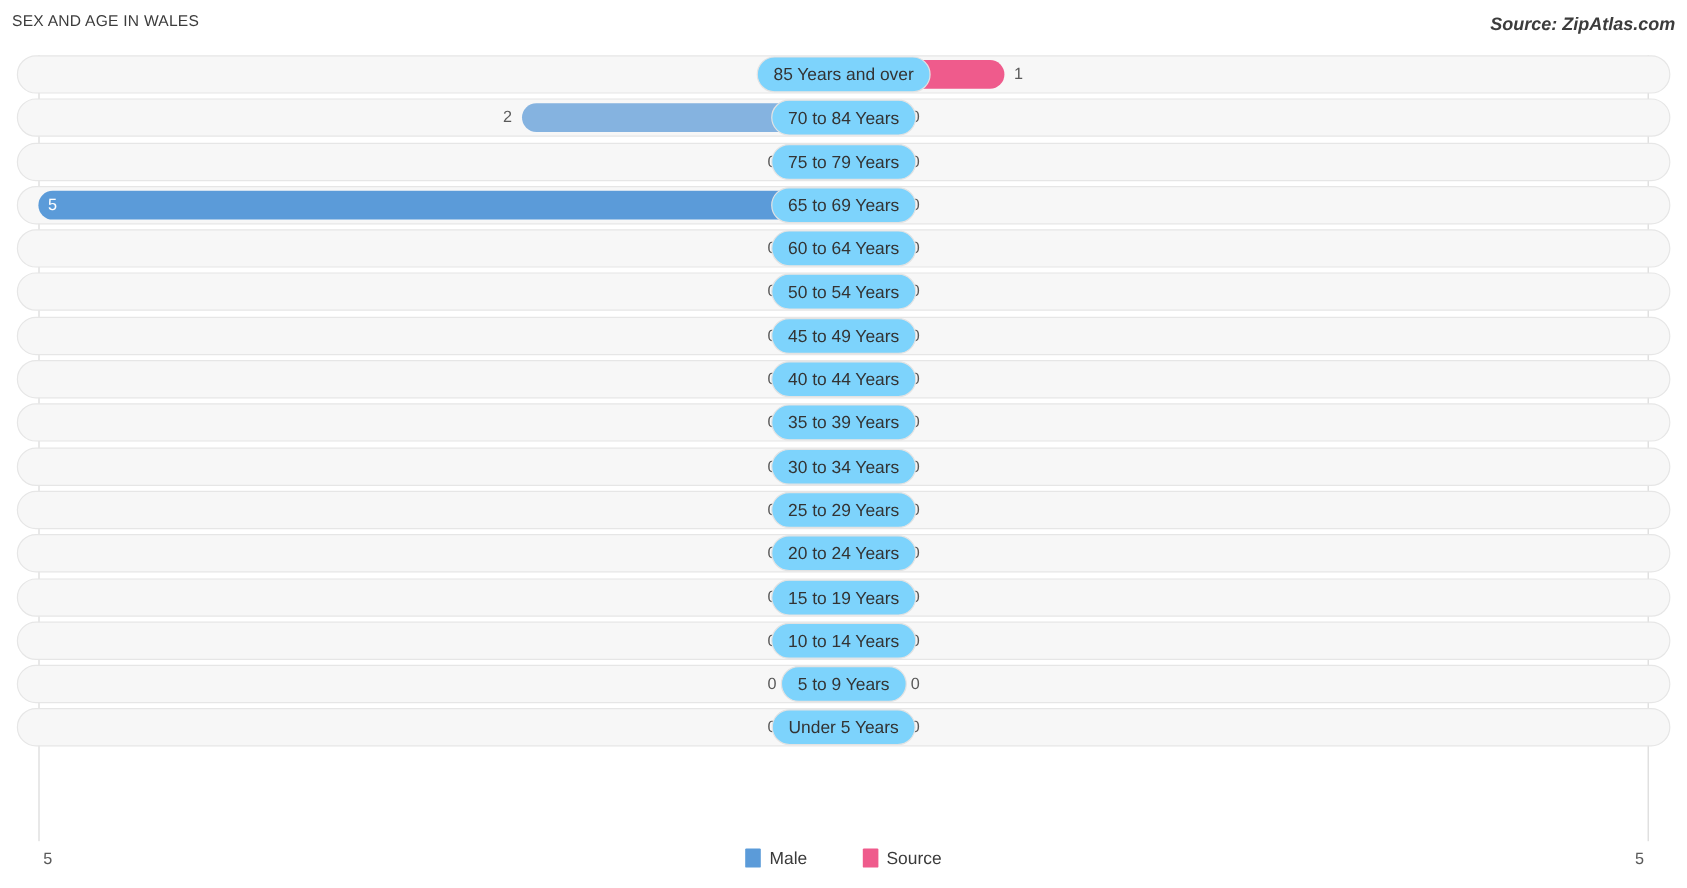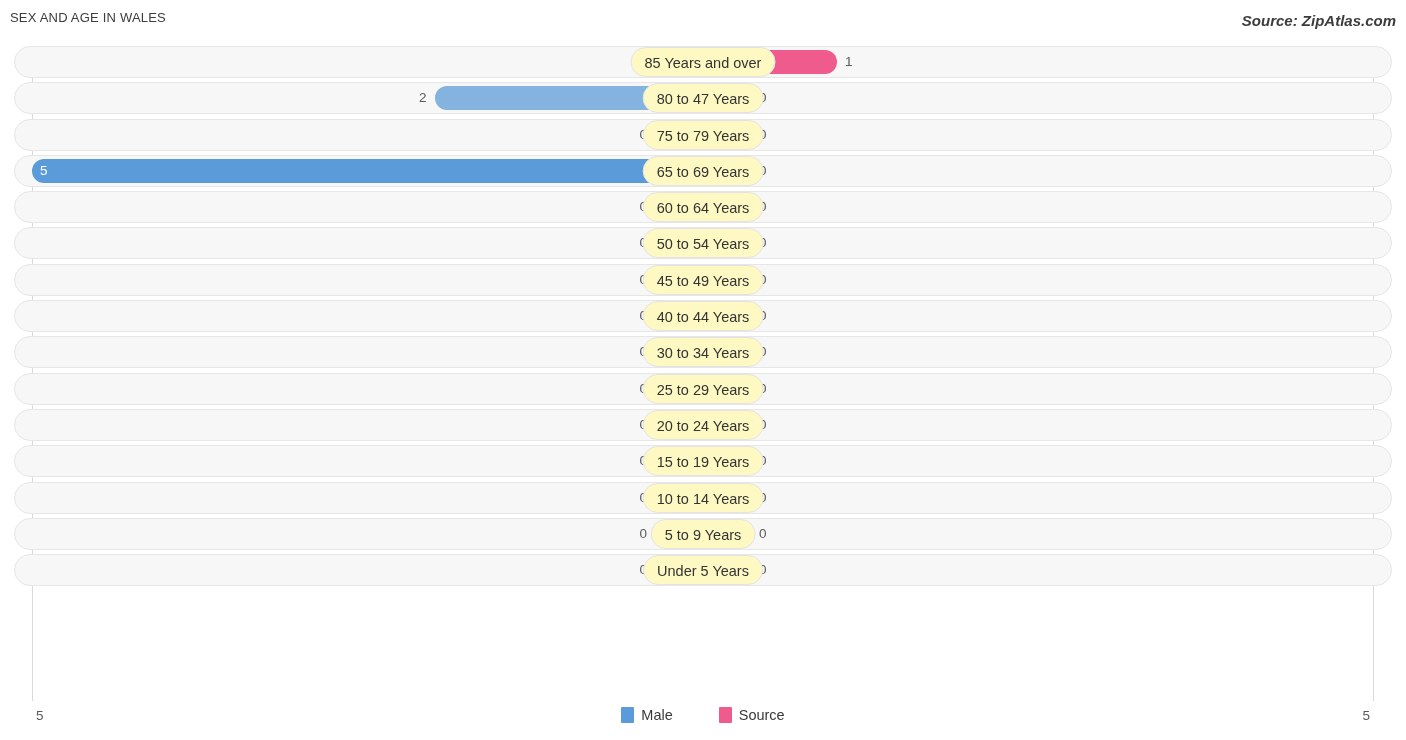--- a/index.html
+++ b/index.html
@@ -126,21 +126,21 @@
   .val.inside {
     color: #ffffff;
   }
 
   
   .center-pill {
     position: absolute;
     top: 1px;
     height: 30px;
     line-height: 30px;
-    background: #fef9c3;
+    background: #7dd3fc;
     border: 1px solid #e3e3e3;
     border-radius: 15px;
     padding: 0 13px;
     font-size: 14.5px;
     color: #333333;
     white-space: nowrap;
     transform: translateX(-50%);
     box-sizing: border-box;
     z-index: 5;
   }
@@ -208,21 +208,21 @@
           <div class="val male-val" style="left: 593px; width: 54px;">0</div>
           <div class="val female-val" style="left: 845px; width: 54px;">1</div>
           <div class="center-pill" style="left: 703px;">85 Years and over</div>
         </div>
         <div class="row">
           <div class="track"></div>
           <div class="bar male" style="left: 434.6px; width: 268.4px; background: rgb(133, 179, 224);"></div>
           <div class="bar female" style="left: 703px; width: 48px; background: rgb(246, 163, 191);"></div>
           <div class="val male-val" style="left: 372.6px; width: 54px;">2</div>
           <div class="val female-val" style="left: 759px; width: 54px;">0</div>
-          <div class="center-pill" style="left: 703px;">80 to 47 Years</div>
+          <div class="center-pill" style="left: 703px;">70 to 84 Years</div>
         </div>
         <div class="row">
           <div class="track"></div>
           <div class="bar male" style="left: 655px; width: 48px; background: rgb(170, 200, 236);"></div>
           <div class="bar female" style="left: 703px; width: 48px; background: rgb(246, 163, 191);"></div>
           <div class="val male-val" style="left: 593px; width: 54px;">0</div>
           <div class="val female-val" style="left: 759px; width: 54px;">0</div>
           <div class="center-pill" style="left: 703px;">75 to 79 Years</div>
         </div>
         <div class="row">
@@ -257,20 +257,28 @@
           <div class="val female-val" style="left: 759px; width: 54px;">0</div>
           <div class="center-pill" style="left: 703px;">45 to 49 Years</div>
         </div>
         <div class="row">
           <div class="track"></div>
           <div class="bar male" style="left: 655px; width: 48px; background: rgb(170, 200, 236);"></div>
           <div class="bar female" style="left: 703px; width: 48px; background: rgb(246, 163, 191);"></div>
           <div class="val male-val" style="left: 593px; width: 54px;">0</div>
           <div class="val female-val" style="left: 759px; width: 54px;">0</div>
           <div class="center-pill" style="left: 703px;">40 to 44 Years</div>
+        </div>
+        <div class="row">
+          <div class="track"></div>
+          <div class="bar male" style="left: 655px; width: 48px; background: rgb(170, 200, 236);"></div>
+          <div class="bar female" style="left: 703px; width: 48px; background: rgb(246, 163, 191);"></div>
+          <div class="val male-val" style="left: 593px; width: 54px;">0</div>
+          <div class="val female-val" style="left: 759px; width: 54px;">0</div>
+          <div class="center-pill" style="left: 703px;">35 to 39 Years</div>
         </div>
         <div class="row">
           <div class="track"></div>
           <div class="bar male" style="left: 655px; width: 48px; background: rgb(170, 200, 236);"></div>
           <div class="bar female" style="left: 703px; width: 48px; background: rgb(246, 163, 191);"></div>
           <div class="val male-val" style="left: 593px; width: 54px;">0</div>
           <div class="val female-val" style="left: 759px; width: 54px;">0</div>
           <div class="center-pill" style="left: 703px;">30 to 34 Years</div>
         </div>
         <div class="row">

